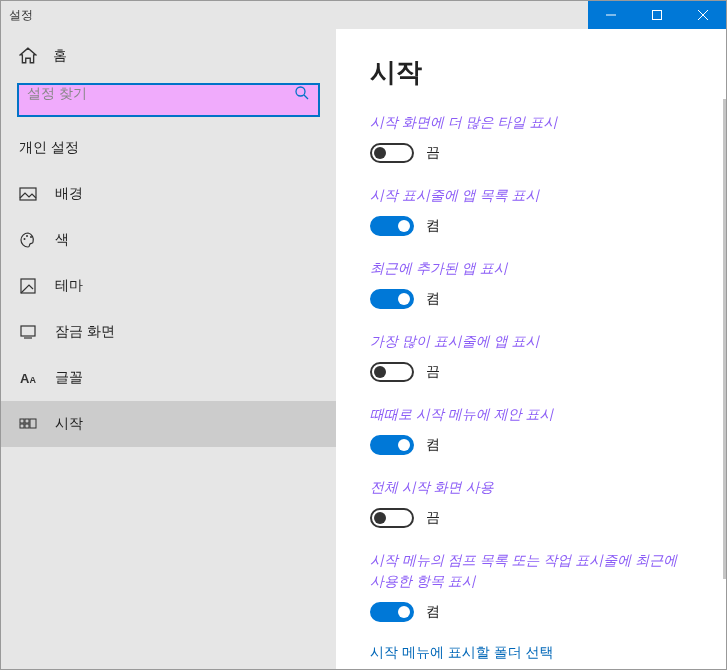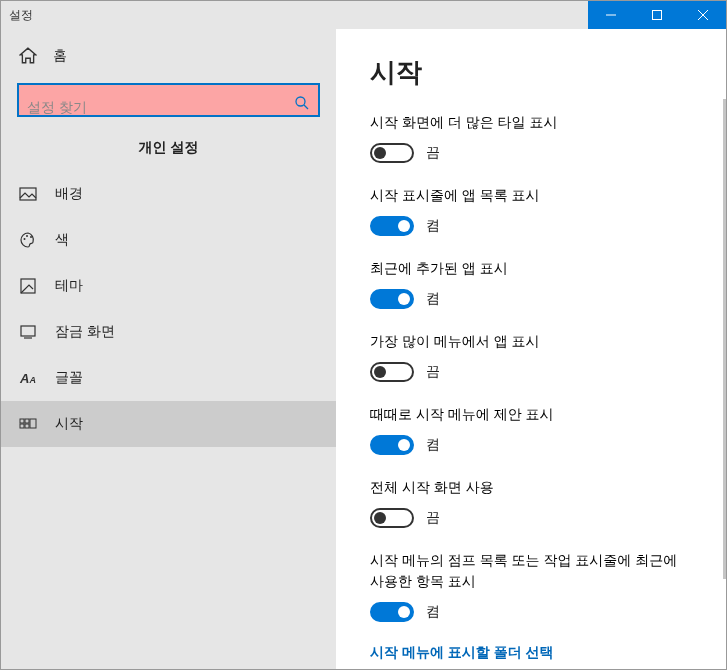--- a/index.html
+++ b/index.html
@@ -11,48 +11,48 @@
 .titlebar-title { flex: 1; font-size: 12px; color: #333; padding: 6px 8px; }
 .window-controls { display: flex; }
 .ctl { width: 46px; height: 28px; display: flex; align-items: center; justify-content: center; background: #0078d7; color: #fff; cursor: pointer; }
 .ctl svg { width: 10px; height: 10px; }
 
 .body { flex: 1; display: flex; min-height: 0; }
 
 .sidebar { width: 335px; background: #e6e6e6; display: flex; flex-direction: column; padding-top: 6px; }
 .nav-home { display: flex; align-items: center; gap: 16px; padding: 12px 18px; cursor: pointer; font-size: 14px; color: #222; }
 .search-wrap { padding: 6px 16px 14px 16px; }
-.search-box { display: flex; align-items: flex-end; border: 2px solid #0173c7; background: #fca5a5; height: 34px; padding: 0 8px; }
+.search-box { display: flex; align-items: flex-start; border: 2px solid #0173c7; background: #f0abfc; height: 34px; padding: 0 8px; }
 .search-box input { flex: 1; border: none; outline: none; background: transparent; font-size: 14px; color: #666; }
 .search-box input::placeholder { color: #888; }
 .search-icon { color: #0173c7; }
 
-.section-header { font-size: 14px; font-weight: 700; color: #222; padding: 8px 18px 14px 18px; text-align: center; }
+.section-header { font-size: 14px; font-weight: 400; color: #222; padding: 8px 18px 14px 18px; }
 
 .nav-item { display: flex; align-items: center; gap: 18px; padding: 14px 18px; cursor: pointer; font-size: 14px; color: #222; text-align: right; }
 .nav-item.selected { background: #ccc; }
-.nav-icon { width: 18px; height: 18px; display: flex; align-items: center; justify-content: center; color: #333; font-style: italic; }
+.nav-icon { width: 18px; height: 18px; display: flex; align-items: center; justify-content: center; color: #333; }
 .nav-icon svg { width: 18px; height: 18px; }
 
 .content { flex: 1; background: #fff; padding: 26px 34px 0 34px; overflow-y: auto; position: relative; }
 .content::-webkit-scrollbar { width: 3px; }
 .content::-webkit-scrollbar-thumb { background: #aaa; }
 .page-title { font-size: 26px; font-weight: 600; color: #222; margin-bottom: 22px; }
 
 .setting { margin-bottom: 22px; }
-.setting-label { font-size: 14px; color: #000000; margin-bottom: 10px; line-height: 1.5; }
+.setting-label { font-size: 14px; color: #8b5cf6; margin-bottom: 10px; line-height: 1.5; font-style: italic; }
 .toggle-row { display: flex; align-items: center; gap: 12px; }
 .toggle { width: 44px; height: 20px; border-radius: 10px; position: relative; cursor: pointer; }
 .toggle.off { border: 2px solid #333; background: #fff; }
 .toggle.off .knob { position: absolute; left: 2px; top: 2px; width: 12px; height: 12px; border-radius: 50%; background: #333; }
 .toggle.on { background: #0078d7; border: 2px solid #0078d7; }
 .toggle.on .knob { position: absolute; right: 2px; top: 2px; width: 12px; height: 12px; border-radius: 50%; background: #fff; }
 .toggle-state { font-size: 14px; color: #222; }
 
-.link { color: #0067b8; font-size: 14px; cursor: pointer; margin-top: 8px; font-weight: bold; }
+.link { color: #0067b8; font-size: 14px; cursor: pointer; margin-top: 8px; }
 
 .scroll-indicator { position: absolute; right: 0; top: 70px; width: 3px; height: 480px; background: #c5c5c5; }
 </style>
 </head>
 <body>
 
 <div class="window">
   <div class="titlebar">
     <div class="titlebar-title">설정</div>
     <div class="window-controls">
@@ -186,21 +186,21 @@
           <div class="setting">
             <div class="setting-label">최근에 추가된 앱 표시</div>
             <div class="toggle-row">
               <div class="toggle on">
                 <div class="knob"></div>
               </div>
               <span class="toggle-state">켬</span>
             </div>
           </div>
           <div class="setting">
-            <div class="setting-label">가장 많이 메뉴에서 앱 표시</div>
+            <div class="setting-label">가장 많이 표시줄에 앱 표시</div>
             <div class="toggle-row">
               <div class="toggle off">
                 <div class="knob"></div>
               </div>
               <span class="toggle-state">끔</span>
             </div>
           </div>
           <div class="setting">
             <div class="setting-label">때때로 시작 메뉴에 제안 표시</div>
             <div class="toggle-row">

